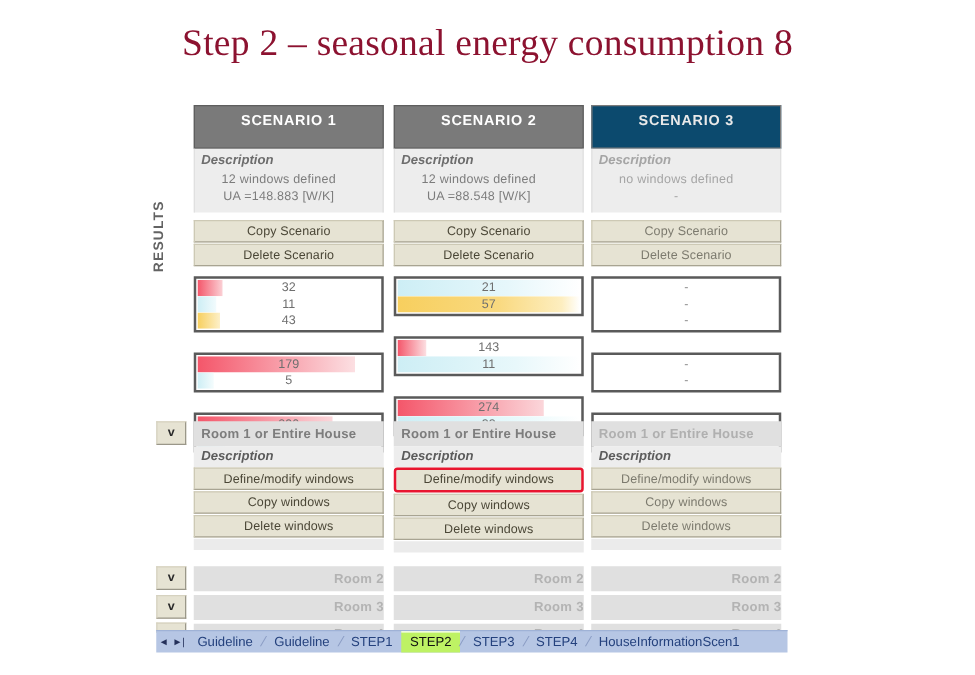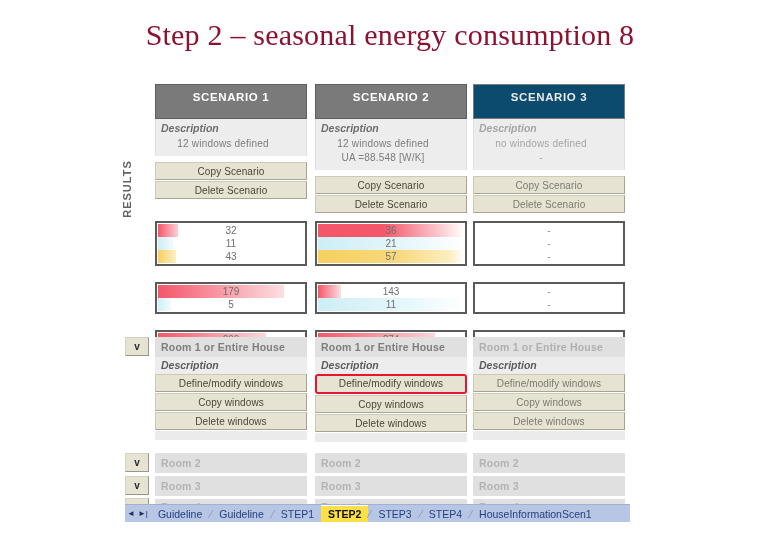--- a/index.html
+++ b/index.html
@@ -181,20 +181,21 @@
     height: 9px;
   }
   .room-bar {
     background: #e0e0e0;
     font-size: 10.5px;
     font-weight: bold;
     color: #b3b3b3;
     padding: 4px 0 4px 6px;
     margin-bottom: 3px;
     letter-spacing: 0.2px;
+    text-align: right;
   }
   .room-bar.clipped { height: 7px; padding-top: 2px; overflow: hidden; }
 
   
   .chev {
     position: absolute;
     left: 0px;
     width: 24px;
     height: 19px;
     background: #e6e3d3;
@@ -232,23 +233,23 @@
   }
   .tab {
     font-size: 10.5px;
     color: #24417d;
     padding: 0 7px;
     white-space: nowrap;
     height: 16px;
     line-height: 16px;
   }
   .tab.active {
-    font-weight: bold;
+    font-weight: normal;
     color: #111111;
-    background: #fde047;
+    background: #bef264;
     border-top: 1px solid #ffffff;
   }
   .tab-sep {
     color: #8a9cc4;
     font-size: 11px;
     transform: skewX(-18deg);
   }
 </style>
 </head>
 <body>
@@ -257,20 +258,21 @@
 
 <div class="shot">
 
   <div class="results-label">RESULTS</div>
 
   <div class="col col-1" style="top:0;">
     <div class="scen-head">SCENARIO 1</div>
     <div class="desc-block">
       <div class="desc-label">Description</div>
       <div class="desc-line">12 windows defined</div>
+      <div class="desc-line">UA =148.883 [W/K]</div>
       <div class="desc-spacer"></div>
     </div>
     <div class="btn-gap"></div>
     <div class="btn">Copy Scenario</div>
     <div class="btn">Delete Scenario</div>
   </div>
 
   <div class="col col-2" style="top:0;">
     <div class="scen-head">SCENARIO 2</div>
     <div class="desc-block">
@@ -329,24 +331,20 @@
       </div>
       <div class="res-row">
         <div class="res-fill" style="width:15%;background:linear-gradient(90deg,#cdeef5,#f2fbfd);"></div>
         <div class="res-val">34</div>
       </div>
     </div>
   </div>
 
   <div class="col col-2" style="top:137px;">
     <div class="res-box">
-      <div class="res-row">
-        <div class="res-fill" style="width:100%;background:linear-gradient(90deg,#f4566a 0%,#f4566a 45%,#fbd0d5 85%,#ffffff 100%);"></div>
-        <div class="res-val">36</div>
-      </div>
       <div class="res-row">
         <div class="res-fill" style="width:100%;background:linear-gradient(90deg,#cdeef5 0%,#e6f7fb 60%,#ffffff 100%);"></div>
         <div class="res-val">21</div>
       </div>
       <div class="res-row">
         <div class="res-fill" style="width:100%;background:linear-gradient(90deg,#f7cf5e 0%,#f9d97f 55%,#fdeec0 90%,#ffffff 100%);"></div>
         <div class="res-val">57</div>
       </div>
     </div>
     <div class="res-box">

